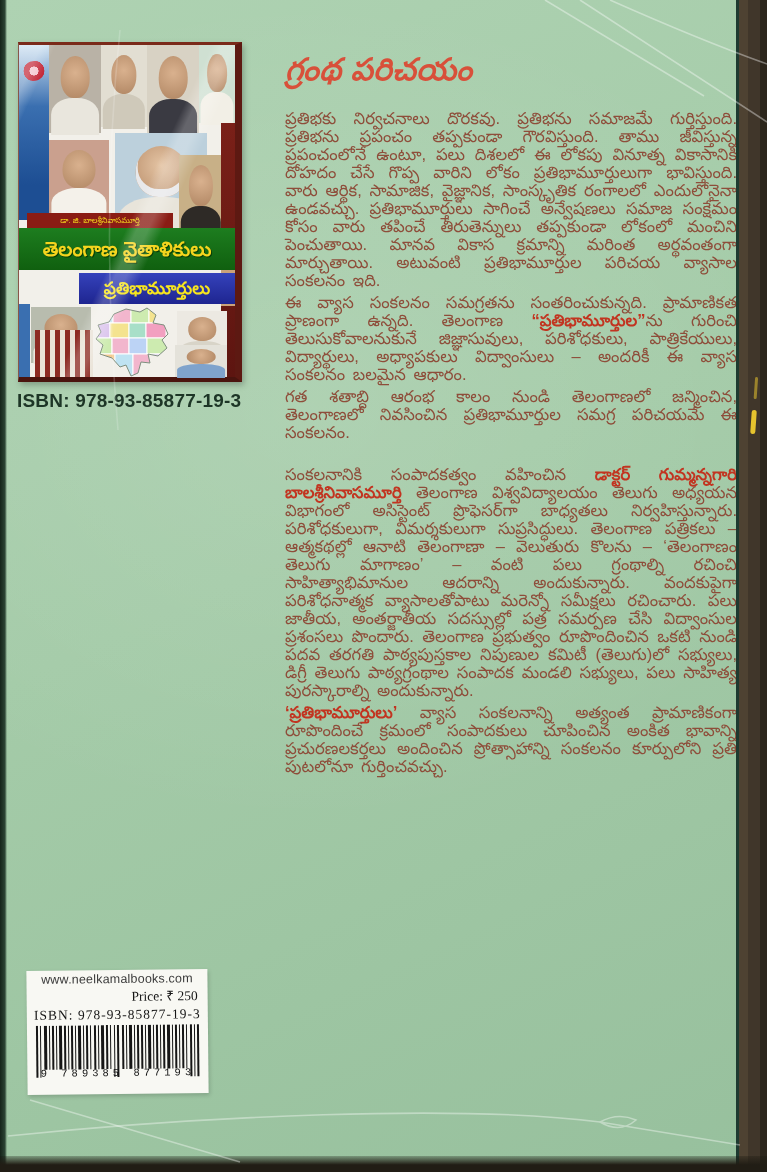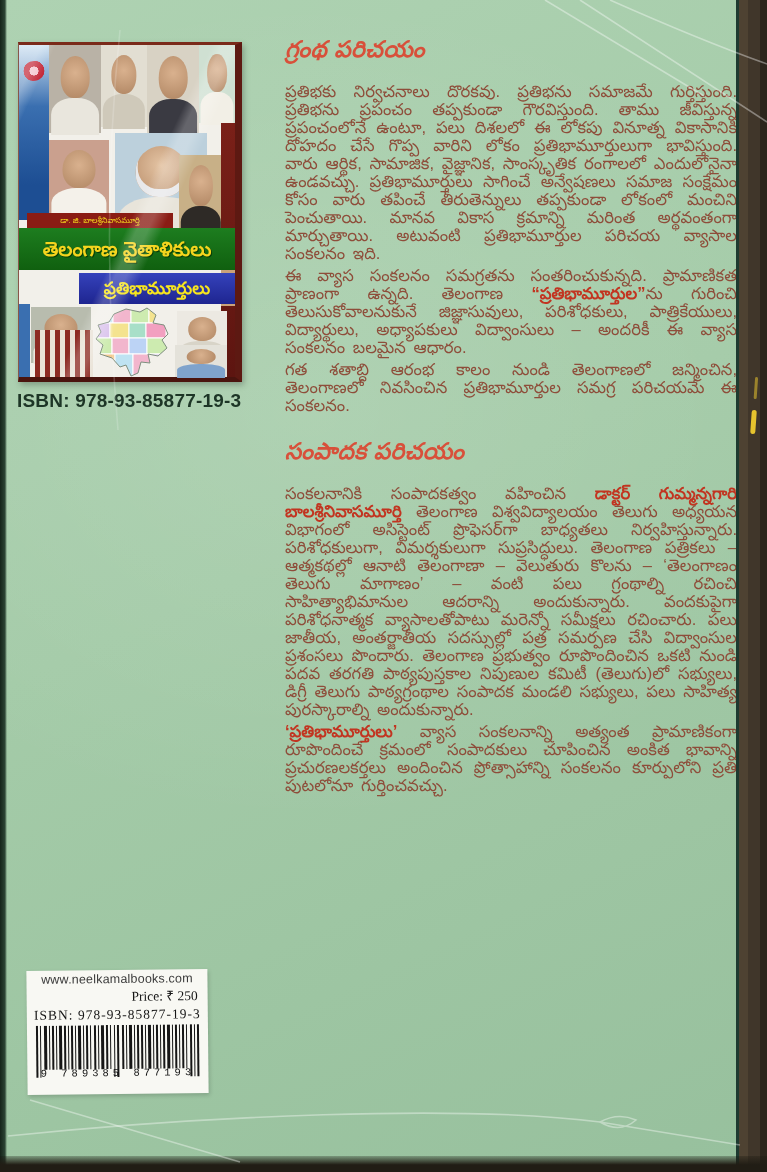--- a/index.html
+++ b/index.html
@@ -61,21 +61,21 @@
   .pC-beard{left:156px;top:300px;width:52px;height:32px;background:#e4e2da;--shirt:#7fa3cc;}
   .pC-blue{left:0;top:259px;width:11px;height:73px;background:#3a6fb0;}
   .map-wrap{left:74px;top:262px;width:86px;height:70px;}
 
   
   .isbn-line{position:absolute;left:17px;top:390px;width:240px;
     color:#1d3526;font-size:19px;font-weight:bold;letter-spacing:.2px;}
 
   
   .text-col{position:absolute;left:285px;top:36px;width:452px;color:#8e4d3a;}
-  .text-col h2{margin:0 0 14px 0;font-size:23px;font-weight:bold;font-style:italic;color:#d8503a;letter-spacing:.5px;}
+  .text-col h2{margin:16px 0 14px 0;font-size:31px;font-weight:bold;font-style:italic;color:#d8503a;letter-spacing:.5px;}
   .text-col p{margin:0;font-size:16.5px;line-height:18px;text-align:justify;word-spacing:3px;}
   .text-col p + p{margin-top:4px;}
   .text-col section + section{margin-top:24px;}
   .text-col .hl{color:#c23420;font-weight:bold;}
 
   
   .label{position:absolute;left:27px;top:970px;width:181px;height:122px;background:#f8f8f3;
     transform:rotate(-.6deg);box-shadow:1px 2px 4px rgba(0,0,0,.18);padding:2px 0 0 0;}
   .label .site{font-size:12.5px;color:#3b3b3b;text-align:center;letter-spacing:.2px;}
   .label .price{font-family:"Liberation Serif",serif;font-size:13.5px;color:#161616;text-align:right;padding-right:10px;margin-top:1px;}
@@ -147,21 +147,20 @@
   <div class="text-col">
     <section>
       <h2>గ్రంథ పరిచయం</h2>
       <div class="paras">
           <p><span>ప్రతిభకు నిర్వచనాలు దొరకవు. ప్రతిభను సమాజమే గుర్తిస్తుంది. ప్రతిభను ప్రపంచం తప్పకుండా గౌరవిస్తుంది. తాము జీవిస్తున్న ప్రపంచంలోనే ఉంటూ, పలు దిశలలో ఈ లోకపు వినూత్న వికాసానికి దోహదం చేసే గొప్ప వారిని లోకం ప్రతిభామూర్తులుగా భావిస్తుంది. వారు ఆర్థిక, సామాజిక, వైజ్ఞానిక, సాంస్కృతిక రంగాలలో ఎందులోనైనా ఉండవచ్చు. ప్రతిభామూర్తులు సాగించే అన్వేషణలు సమాజ సంక్షేమం కోసం వారు తపించే తీరుతెన్నులు తప్పకుండా లోకంలో మంచిని పెంచుతాయి. మానవ వికాస క్రమాన్ని మరింత అర్థవంతంగా మార్చుతాయి. అటువంటి ప్రతిభామూర్తుల పరిచయ వ్యాసాల సంకలనం ఇది.</span></p>
           <p><span>ఈ వ్యాస సంకలనం సమగ్రతను సంతరించుకున్నది. ప్రామాణికత ప్రాణంగా ఉన్నది. తెలంగాణ </span><span class="hl">“ప్రతిభామూర్తుల”</span><span>ను గురించి తెలుసుకోవాలనుకునే జిజ్ఞాసువులు, పరిశోధకులు, పాత్రికేయులు, విద్యార్థులు, అధ్యాపకులు విద్వాంసులు – అందరికీ ఈ వ్యాస సంకలనం బలమైన ఆధారం.</span></p>
           <p><span>గత శతాబ్ది ఆరంభ కాలం నుండి తెలంగాణలో జన్మించిన, తెలంగాణలో నివసించిన ప్రతిభామూర్తుల సమగ్ర పరిచయమే ఈ సంకలనం.</span></p>
         </div>
     </section>
     <section>
-      <h2>సంపాదక పరిచయం</h2>
       <div class="paras">
           <p><span>సంకలనానికి సంపాదకత్వం వహించిన </span><span class="hl">డాక్టర్ గుమ్మన్నగారి బాలశ్రీనివాసమూర్తి</span><span> తెలంగాణ విశ్వవిద్యాలయం తెలుగు అధ్యయన విభాగంలో అసిస్టెంట్ ప్రొఫెసర్‌గా బాధ్యతలు నిర్వహిస్తున్నారు. పరిశోధకులుగా, విమర్శకులుగా సుప్రసిద్ధులు. తెలంగాణ పత్రికలు – ఆత్మకథల్లో ఆనాటి తెలంగాణా – వెలుతురు కొలను – ‘తెలంగాణం తెలుగు మాగాణం’ – వంటి పలు గ్రంథాల్ని రచించి సాహిత్యాభిమానుల ఆదరాన్ని అందుకున్నారు. వందకుపైగా పరిశోధనాత్మక వ్యాసాలతోపాటు మరెన్నో సమీక్షలు రచించారు. పలు జాతీయ, అంతర్జాతీయ సదస్సుల్లో పత్ర సమర్పణ చేసి విద్వాంసుల ప్రశంసలు పొందారు. తెలంగాణ ప్రభుత్వం రూపొందించిన ఒకటి నుండి పదవ తరగతి పాఠ్యపుస్తకాల నిపుణుల కమిటీ (తెలుగు)లో సభ్యులు, డిగ్రీ తెలుగు పాఠ్యగ్రంథాల సంపాదక మండలి సభ్యులు, పలు సాహిత్య పురస్కారాల్ని అందుకున్నారు.</span></p>
           <p><span class="hl">‘ప్రతిభామూర్తులు’</span><span> వ్యాస సంకలనాన్ని అత్యంత ప్రామాణికంగా రూపొందించే క్రమంలో సంపాదకులు చూపించిన అంకిత భావాన్ని ప్రచురణలకర్తలు అందించిన ప్రోత్సాహాన్ని సంకలనం కూర్పులోని ప్రతి పుటలోనూ గుర్తించవచ్చు.</span></p>
         </div>
     </section>
   </div>
 
   <div class="label">
     <div class="site">www.neelkamalbooks.com</div>
     <div class="price">Price: ₹ 250</div>

